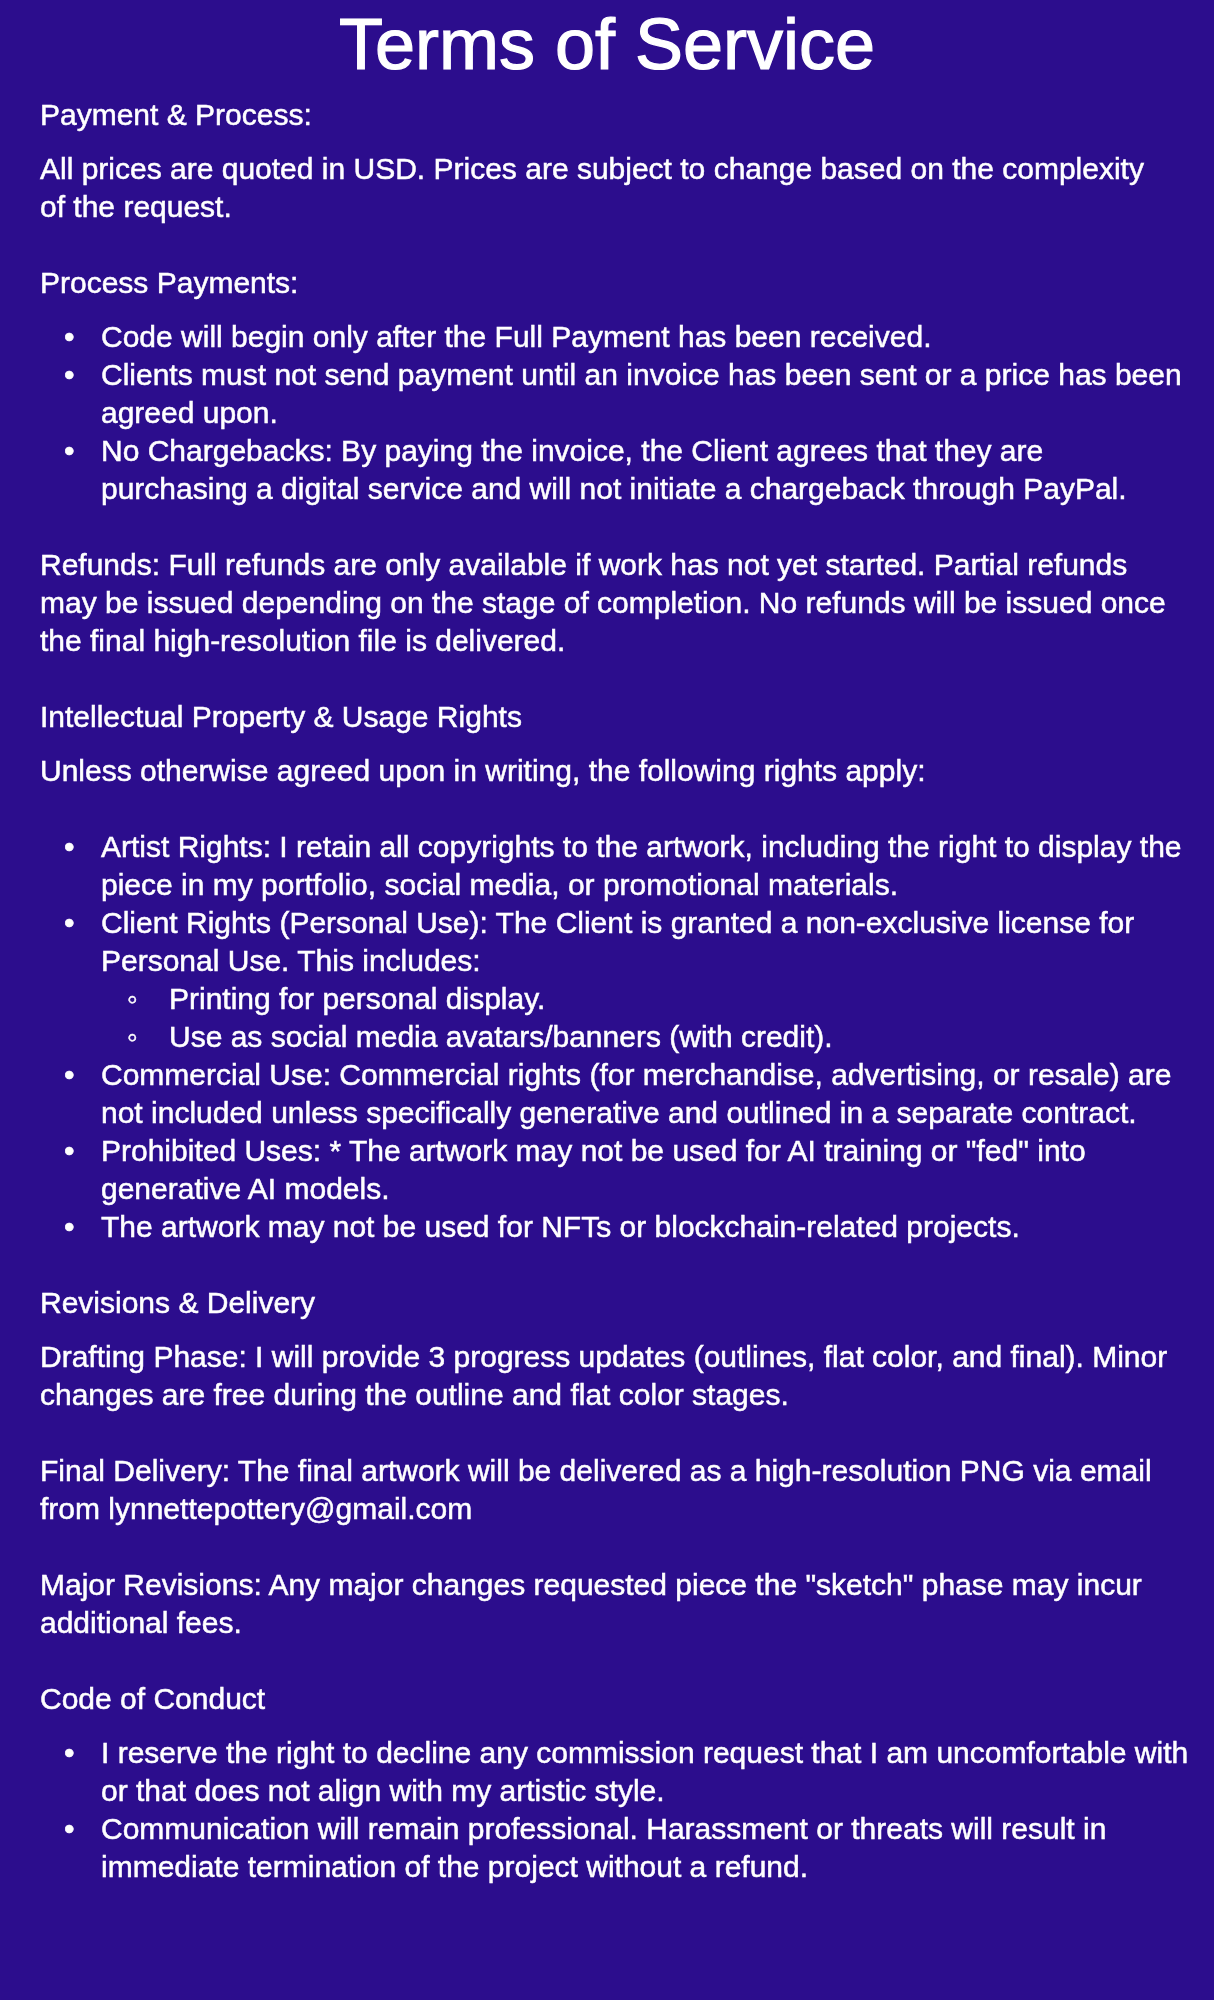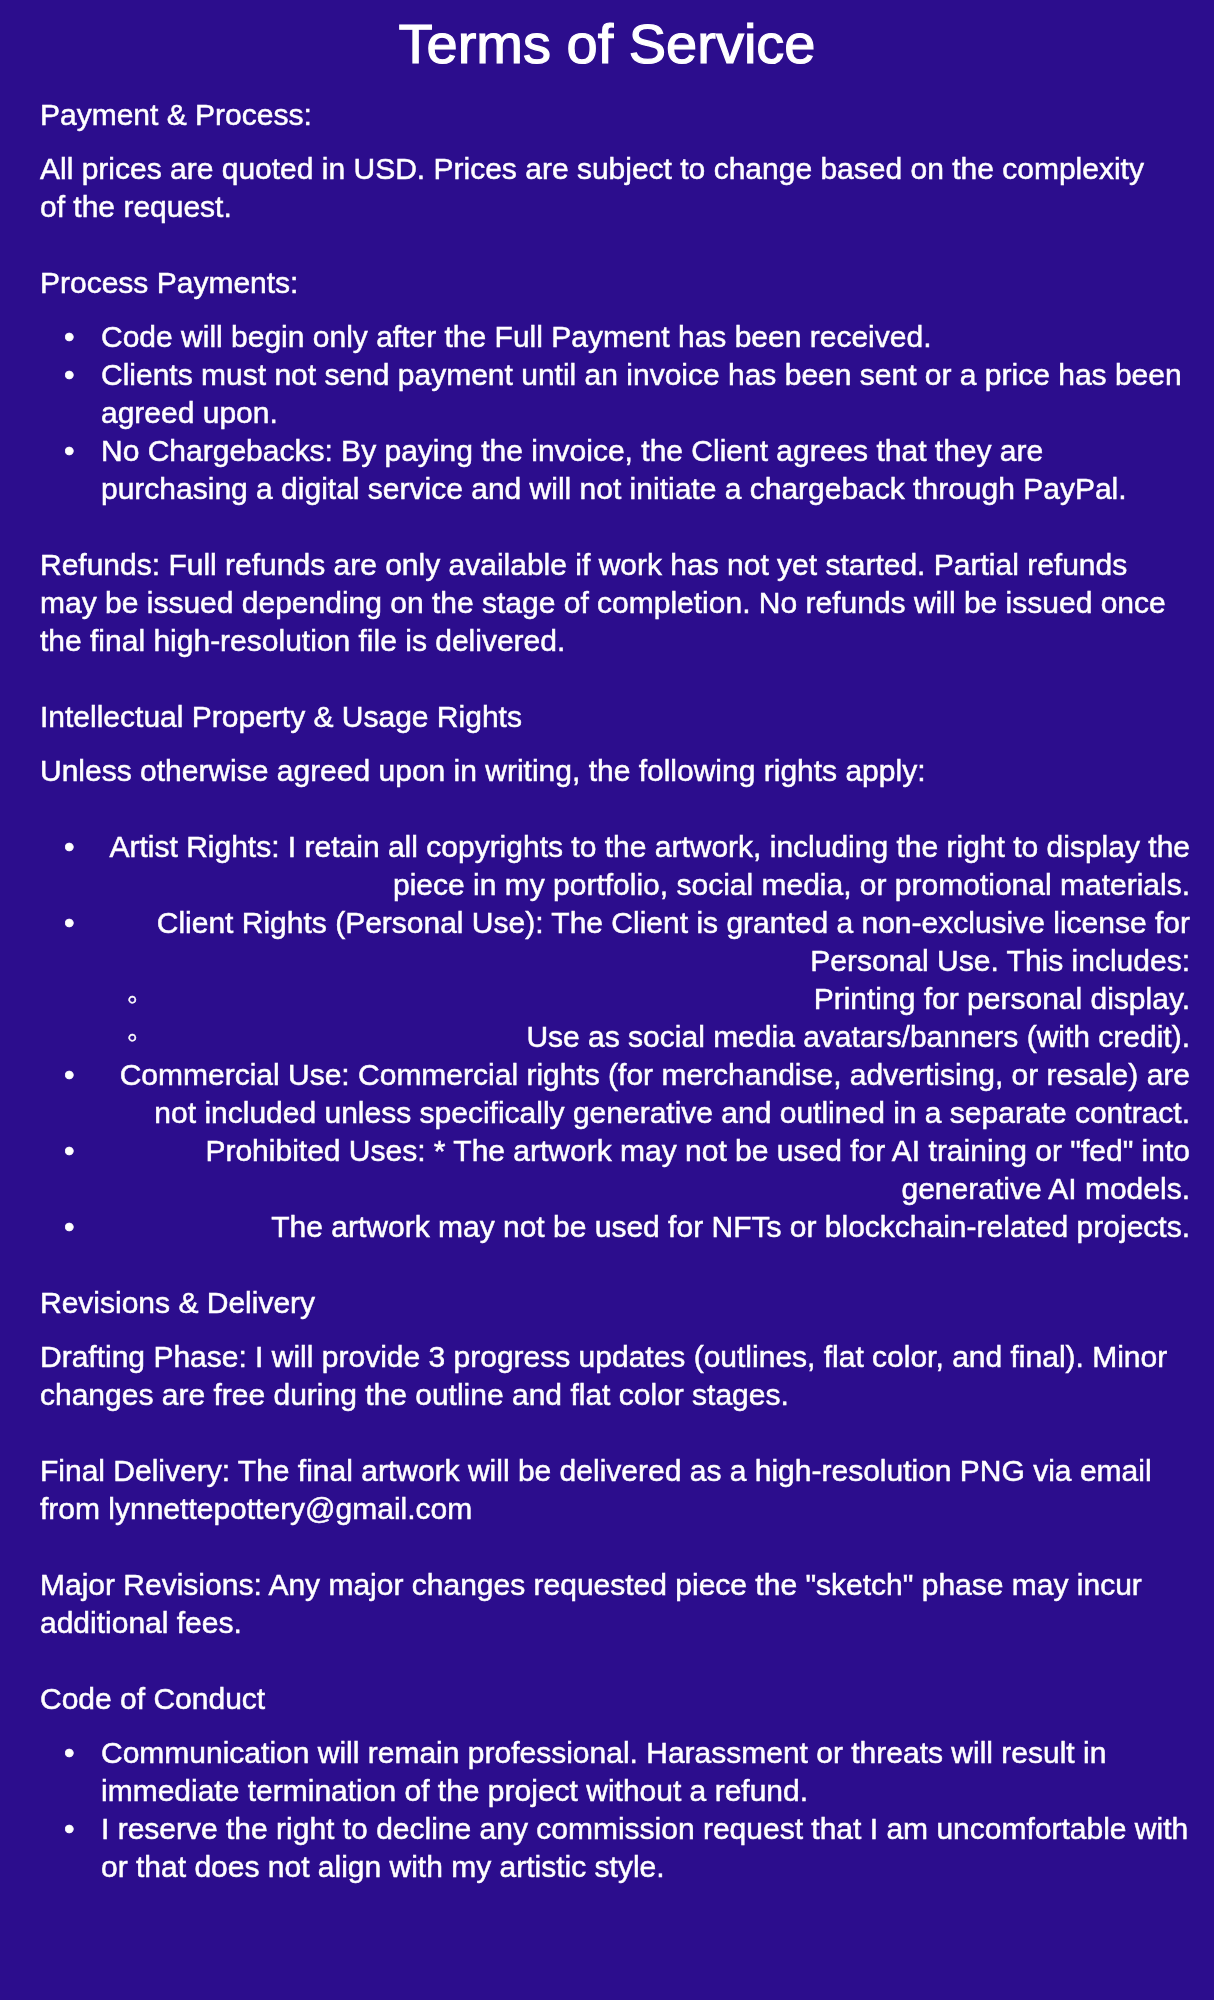--- a/index.html
+++ b/index.html
@@ -14,21 +14,21 @@
     color: #FFFFFF;
     font-family: "Liberation Sans", "DejaVu Sans", sans-serif;
     -webkit-text-stroke: 0.5px #FFFFFF;
   }
   .doc {
     padding: 8px 24px 24px 24px;
     font-size: 30px;
     line-height: 38px;
   }
   .title {
-    font-size: 56px;
+    font-size: 72px;
     line-height: 72px;
     font-weight: normal;
     -webkit-text-stroke: 1.2px #FFFFFF;
     text-align: center;
     margin: 0 0 10px 0;
   }
   .block { margin: 0 0 38px 0; }
   .block:last-child { margin-bottom: 0; }
   .line { margin: 16px; }
   ul { list-style: none; margin: 0; padding: 0; }
@@ -45,21 +45,21 @@
   ul.l2 > li {
     position: relative;
     padding-left: 68px;
   }
   ul.l2 > li::before {
     content: "\25E6";
     position: absolute;
     left: 26px;
     top: 0;
   }
-  .gap-above { margin-top: 38px; text-align: right; }
+  .gap-above { margin-top: 38px; }
 </style>
 </head>
 <body>
 
 <div class="doc">
 
   <h1 class="title">Terms of Service</h1>
 
   <section class="block">
     <div class="line">Payment &amp; Process:</div>
@@ -106,18 +106,18 @@
     <div class="line">Final Delivery: The final artwork will be delivered as a high-resolution PNG via email from lynnettepottery@gmail.com</div>
   </section>
 
   <section class="block">
     <div class="line">Major Revisions: Any major changes requested piece the "sketch" phase may incur additional fees.</div>
   </section>
 
   <section class="block">
     <div class="line">Code of Conduct</div>
     <ul class="l1">
+      <li>I reserve the right to decline any commission request that I am uncomfortable with or that does not align with my artistic style.</li>
       <li>Communication will remain professional. Harassment or threats will result in immediate termination of the project without a refund.</li>
-      <li>I reserve the right to decline any commission request that I am uncomfortable with or that does not align with my artistic style.</li>
     </ul>
   </section>
 
 </div>
 
 </body></html>

